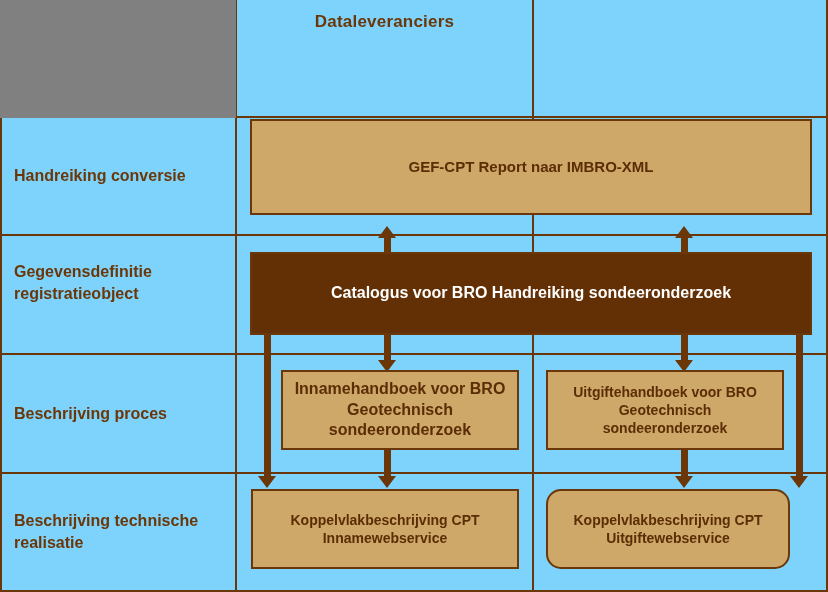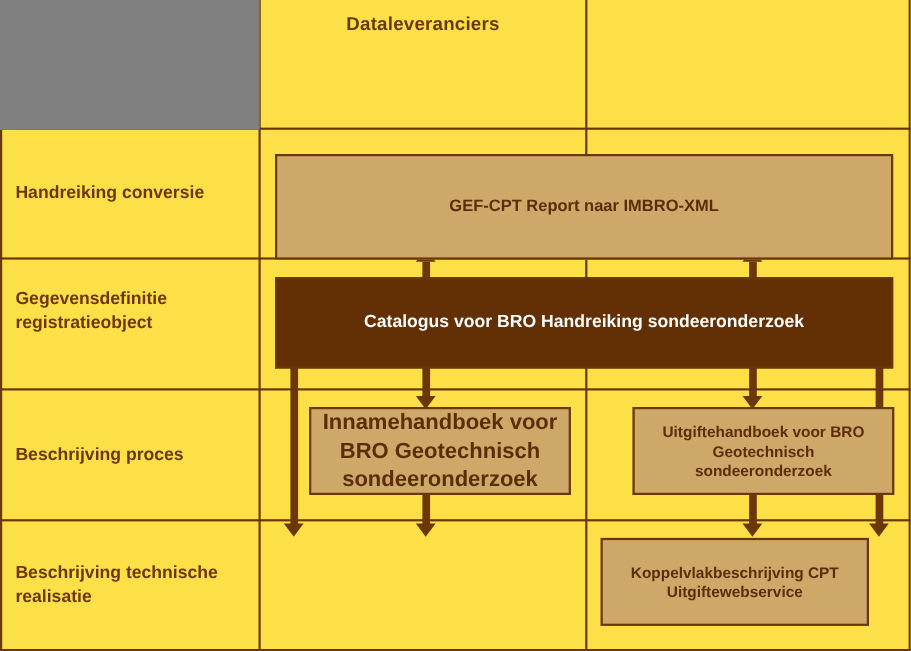--- a/index.html
+++ b/index.html
@@ -5,21 +5,21 @@
   html,body{margin:0;padding:0;}
   body{
     width:828px;height:592px;
     background:#d6e1ec;
     font-family:"Liberation Sans", sans-serif;
     overflow:hidden;
   }
   #diagram{
     position:relative;
     width:828px;height:592px;
-    background:#fde047;
+    background:#7dd3fc;
     box-sizing:border-box;
   }
   
   .hline{position:absolute;left:0;width:828px;height:2px;background:#6b3708;}
   .vline{position:absolute;top:0;width:2px;background:#6b3708;}
 
   
   .corner{
     position:absolute;left:0;top:0;width:236px;height:118px;
     background:#808080;
@@ -108,24 +108,25 @@
 
   <div class="arrow-shaft" style="left:796px;top:330px;height:148px;"></div>
   <div class="arrow-head down" style="left:790px;top:476px;"></div>
 
   <div class="arrow-shaft" style="left:384px;top:450px;height:28px;"></div>
   <div class="arrow-head down" style="left:378px;top:476px;"></div>
 
   <div class="arrow-shaft" style="left:681px;top:450px;height:28px;"></div>
   <div class="arrow-head down" style="left:675px;top:476px;"></div>
 
-  <div class="box box-tan" style="left:250px;top:140px;width:562px;height:96px;font-size:15px;">GEF-CPT Report naar IMBRO-XML</div>
+  <div class="box box-tan" style="left:250px;top:119px;width:562px;height:96px;font-size:15px;">GEF-CPT Report naar IMBRO-XML</div>
 
   <div class="box box-dark" style="left:250px;top:252px;width:562px;height:83px;font-size:16px;">Catalogus voor BRO Handreiking sondeeronderzoek</div>
 
-  <div class="box box-tan" style="left:281px;top:370px;width:238px;height:80px;font-size:20px;padding:0 8px;">Innamehandboek voor BRO Geotechnisch sondeeronderzoek</div>
+  <div class="box box-tan" style="left:281px;top:370px;width:238px;height:80px;font-size:16px;padding:0 8px;">Innamehandboek voor BRO Geotechnisch sondeeronderzoek</div>
 
-  <div class="box box-tan" style="left:546px;top:370px;width:238px;height:80px;font-size:14px;padding:0 8px;margin-left:29px;">Uitgiftehandboek voor BRO Geotechnisch sondeeronderzoek</div>
+  <div class="box box-tan" style="left:546px;top:370px;width:238px;height:80px;font-size:14px;padding:0 8px;">Uitgiftehandboek voor BRO Geotechnisch sondeeronderzoek</div>
 
+  <div class="box box-tan" style="left:251px;top:489px;width:268px;height:80px;font-size:14px;padding:0 8px;">Koppelvlakbeschrijving CPT Innamewebservice</div>
 
-  <div class="box box-tan" style="left:546px;top:489px;width:244px;height:80px;font-size:14px;padding:0 8px;">Koppelvlakbeschrijving CPT Uitgiftewebservice</div>
+  <div class="box box-tan" style="left:546px;top:489px;width:244px;height:80px;font-size:14px;padding:0 8px;border-radius:15px;">Koppelvlakbeschrijving CPT Uitgiftewebservice</div>
 
 </div>
 
 </body></html>

